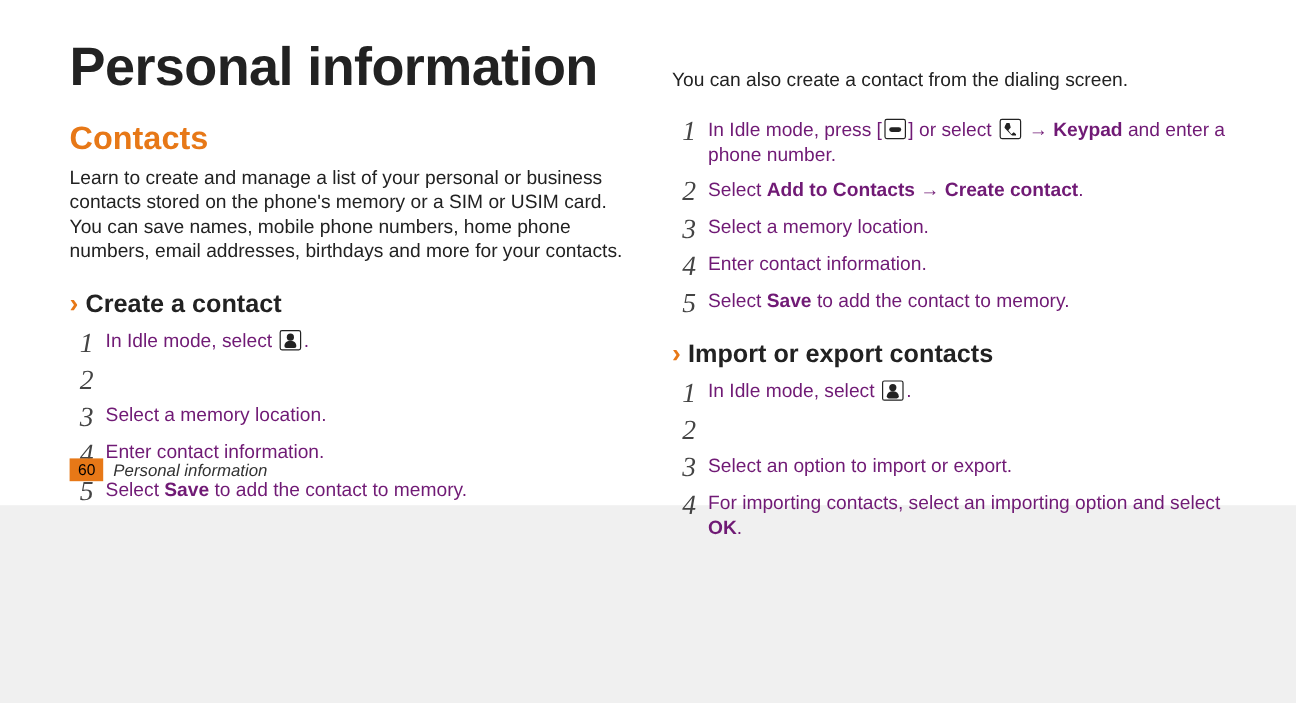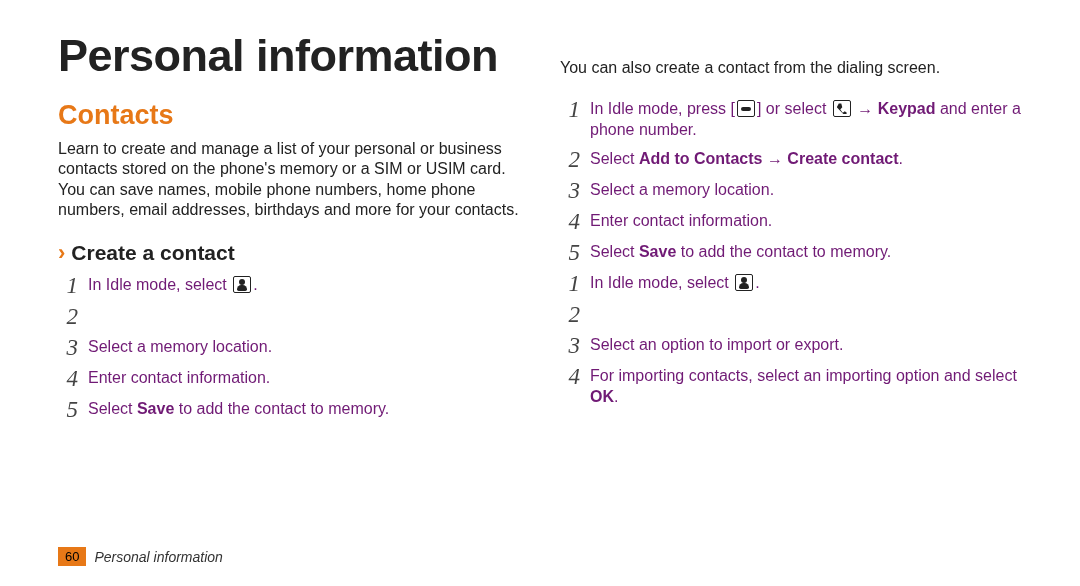--- a/index.html
+++ b/index.html
@@ -1,19 +1,19 @@
 <!DOCTYPE html>
 <html><head>
 <meta charset="utf-8">
 <style>
   * { box-sizing: border-box; margin: 0; padding: 0; }
   html, body { width: 1080px; height: 586px; background: #f0f0f0; font-family: "Segoe UI", Arial, sans-serif; }
   .page {
     width: 1080px;
-    height: 586px;
+    height: 421px;
     background: #fff;
     position: relative;
     padding: 30px 58px 20px 58px;
   }
   .columns {
     display: flex;
     gap: 40px;
   }
   .col {
     flex: 1;
@@ -206,20 +206,23 @@
         <li class="step">
           <span class="step-num">4</span>
           <span class="step-text">Enter contact information.</span>
         </li>
         <li class="step">
           <span class="step-num">5</span>
           <span class="step-text"><span>Select </span><b>Save</b><span> to add the contact to memory.</span></span>
         </li>
       </ol>
 
+      <h3 class="sub-heading" style="margin-top:18px;">
+        <span class="arrow">›</span><span>Import or export contacts</span>
+      </h3>
 
       <ol class="step-list">
         <li class="step">
           <span class="step-num">1</span>
           <span class="step-text"><span>In Idle mode, select </span><span class="inline-icon icon-contact"></span><span>.</span></span>
         </li>
         <li class="step">
           <span class="step-num">2</span>
         </li>
         <li class="step">

